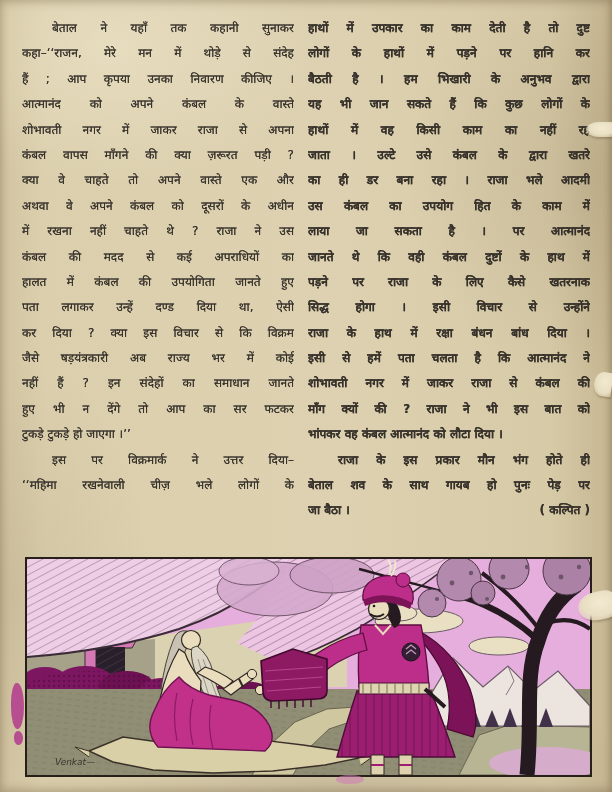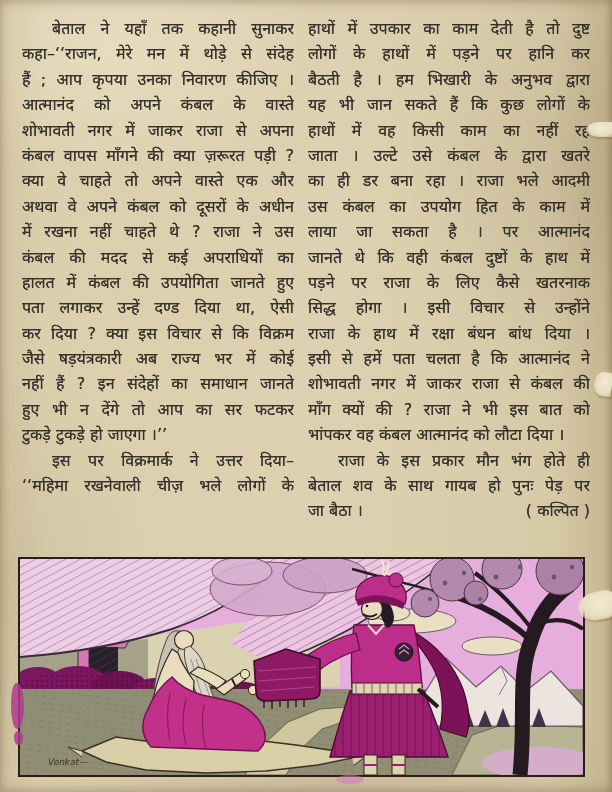--- a/index.html
+++ b/index.html
@@ -18,33 +18,33 @@
     box-shadow:inset 0 3px 8px rgba(90,75,45,.25), inset 0 -4px 10px rgba(90,75,45,.22);
   }
   
   .columns{
     position:absolute;left:22px;top:16px;width:568px;height:538px;
     display:flex;gap:14px;
     color:#36312a;
   }
   .col{height:538px;overflow:hidden;}
   .col-left{width:272px;}
-  .col-right{width:282px;}
+  .col-right{width:282px;font-weight:bold;}
   .tline{
-    height:25.4px;line-height:25.4px;font-size:16px;
+    height:25.4px;line-height:25.4px;font-size:12px;
     text-align:justify;text-align-last:justify;
     white-space:normal;overflow:visible;
     text-shadow:0 0 .4px rgba(54,49,42,.8);
   }
   .tline.ind{padding-left:30px;}
   .tline.end{text-align-last:left;}
   .tline.split{display:flex;justify-content:space-between;text-align-last:auto;align-items:flex-end;}
   
   .illo-frame{
-    position:absolute;left:18px;top:557px;width:567px;height:220px;
+    position:absolute;left:25px;top:557px;width:567px;height:220px;
     border:2px solid #262019;box-sizing:border-box;background:#e6aedd;
   }
   .illo-frame svg{display:block;width:100%;height:100%;}
   
   .bleed{
     position:absolute;background:#b13a8c;border-radius:45% 55% 50% 50%;opacity:.85;
   }
   .bleed.b1{left:11px;top:683px;width:13px;height:46px;}
   .bleed.b2{left:14px;top:731px;width:9px;height:14px;}
   .smudge{

